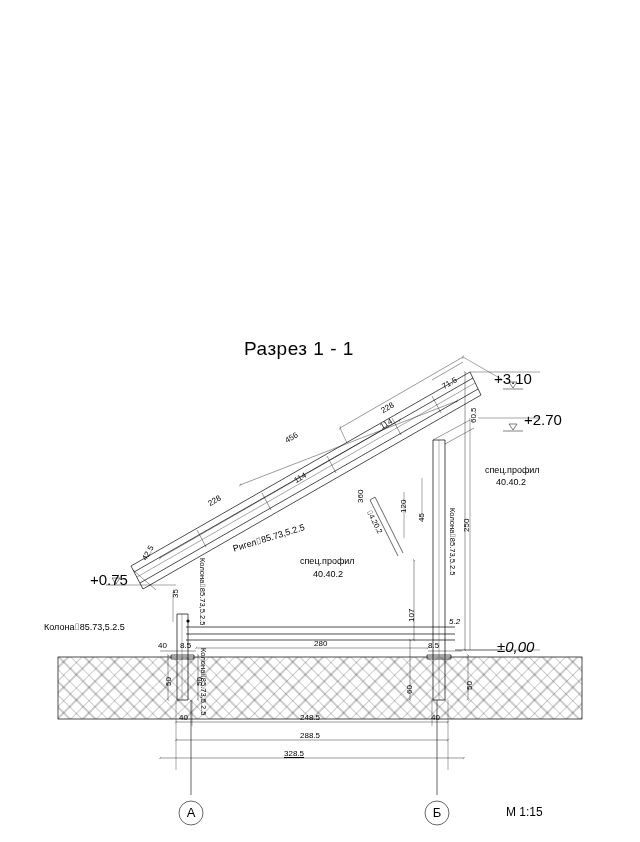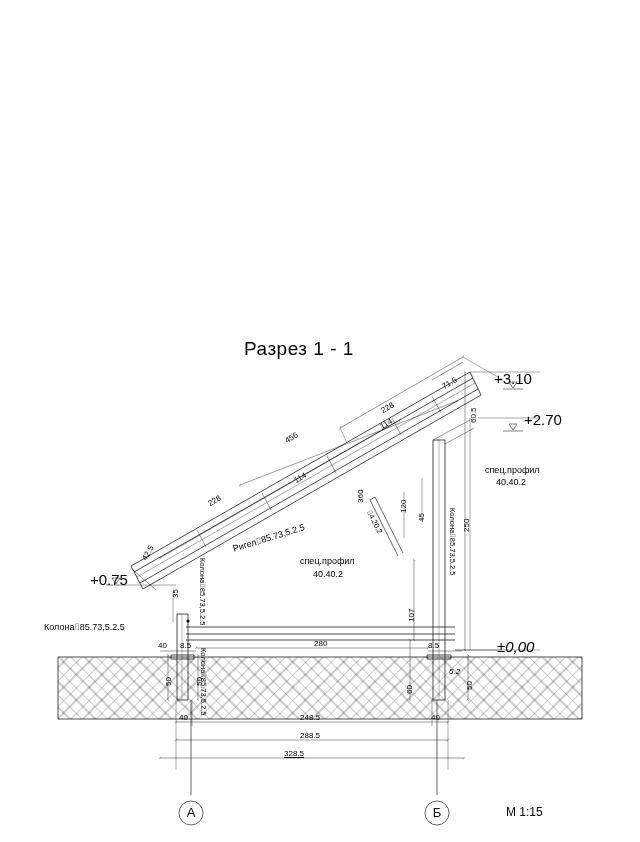--- a/index.html
+++ b/index.html
@@ -265,21 +265,21 @@
   <div class="lbl" style="left:418px; top:522px; transform:rotate(-90deg); transform-origin:left top;">45</div>
   <div class="lbl" style="left:400px; top:513px; transform:rotate(-90deg); transform-origin:left top;">120</div>
 
   <div class="lbl" style="left:158px; top:642px;">40</div>
   <div class="lbl" style="left:180px; top:642px;">8.5</div>
   <div class="lbl" style="left:165px; top:686px; transform:rotate(-90deg); transform-origin:left top;">50</div>
   <div class="lbl" style="left:196px; top:686px; transform:rotate(-90deg); transform-origin:left top;">50</div>
 
   <div class="lbl" style="left:304px; top:640px;margin-left:10px;">280</div>
   <div class="lbl" style="left:428px; top:642px;">8.5</div>
-  <div class="lbl" style="left:449px; top:668px;font-style:italic;">5.2</div>
+  <div class="lbl" style="left:449px; top:618px;font-style:italic;">5.2</div>
 
   <div class="lbl" style="left:408px; top:622px; transform:rotate(-90deg); transform-origin:left top;">107</div>
   <div class="lbl" style="left:406px; top:694px; transform:rotate(-90deg); transform-origin:left top;">60</div>
   <div class="lbl" style="left:466px; top:690px; transform:rotate(-90deg); transform-origin:left top;">50</div>
 
   <div class="lbl" style="left:179px; top:714px;">40</div>
   <div class="lbl" style="left:300px; top:714px;">248.5</div>
   <div class="lbl" style="left:431px; top:714px;">40</div>
 
   <div class="lbl" style="left:300px; top:732px;">288.5</div>

